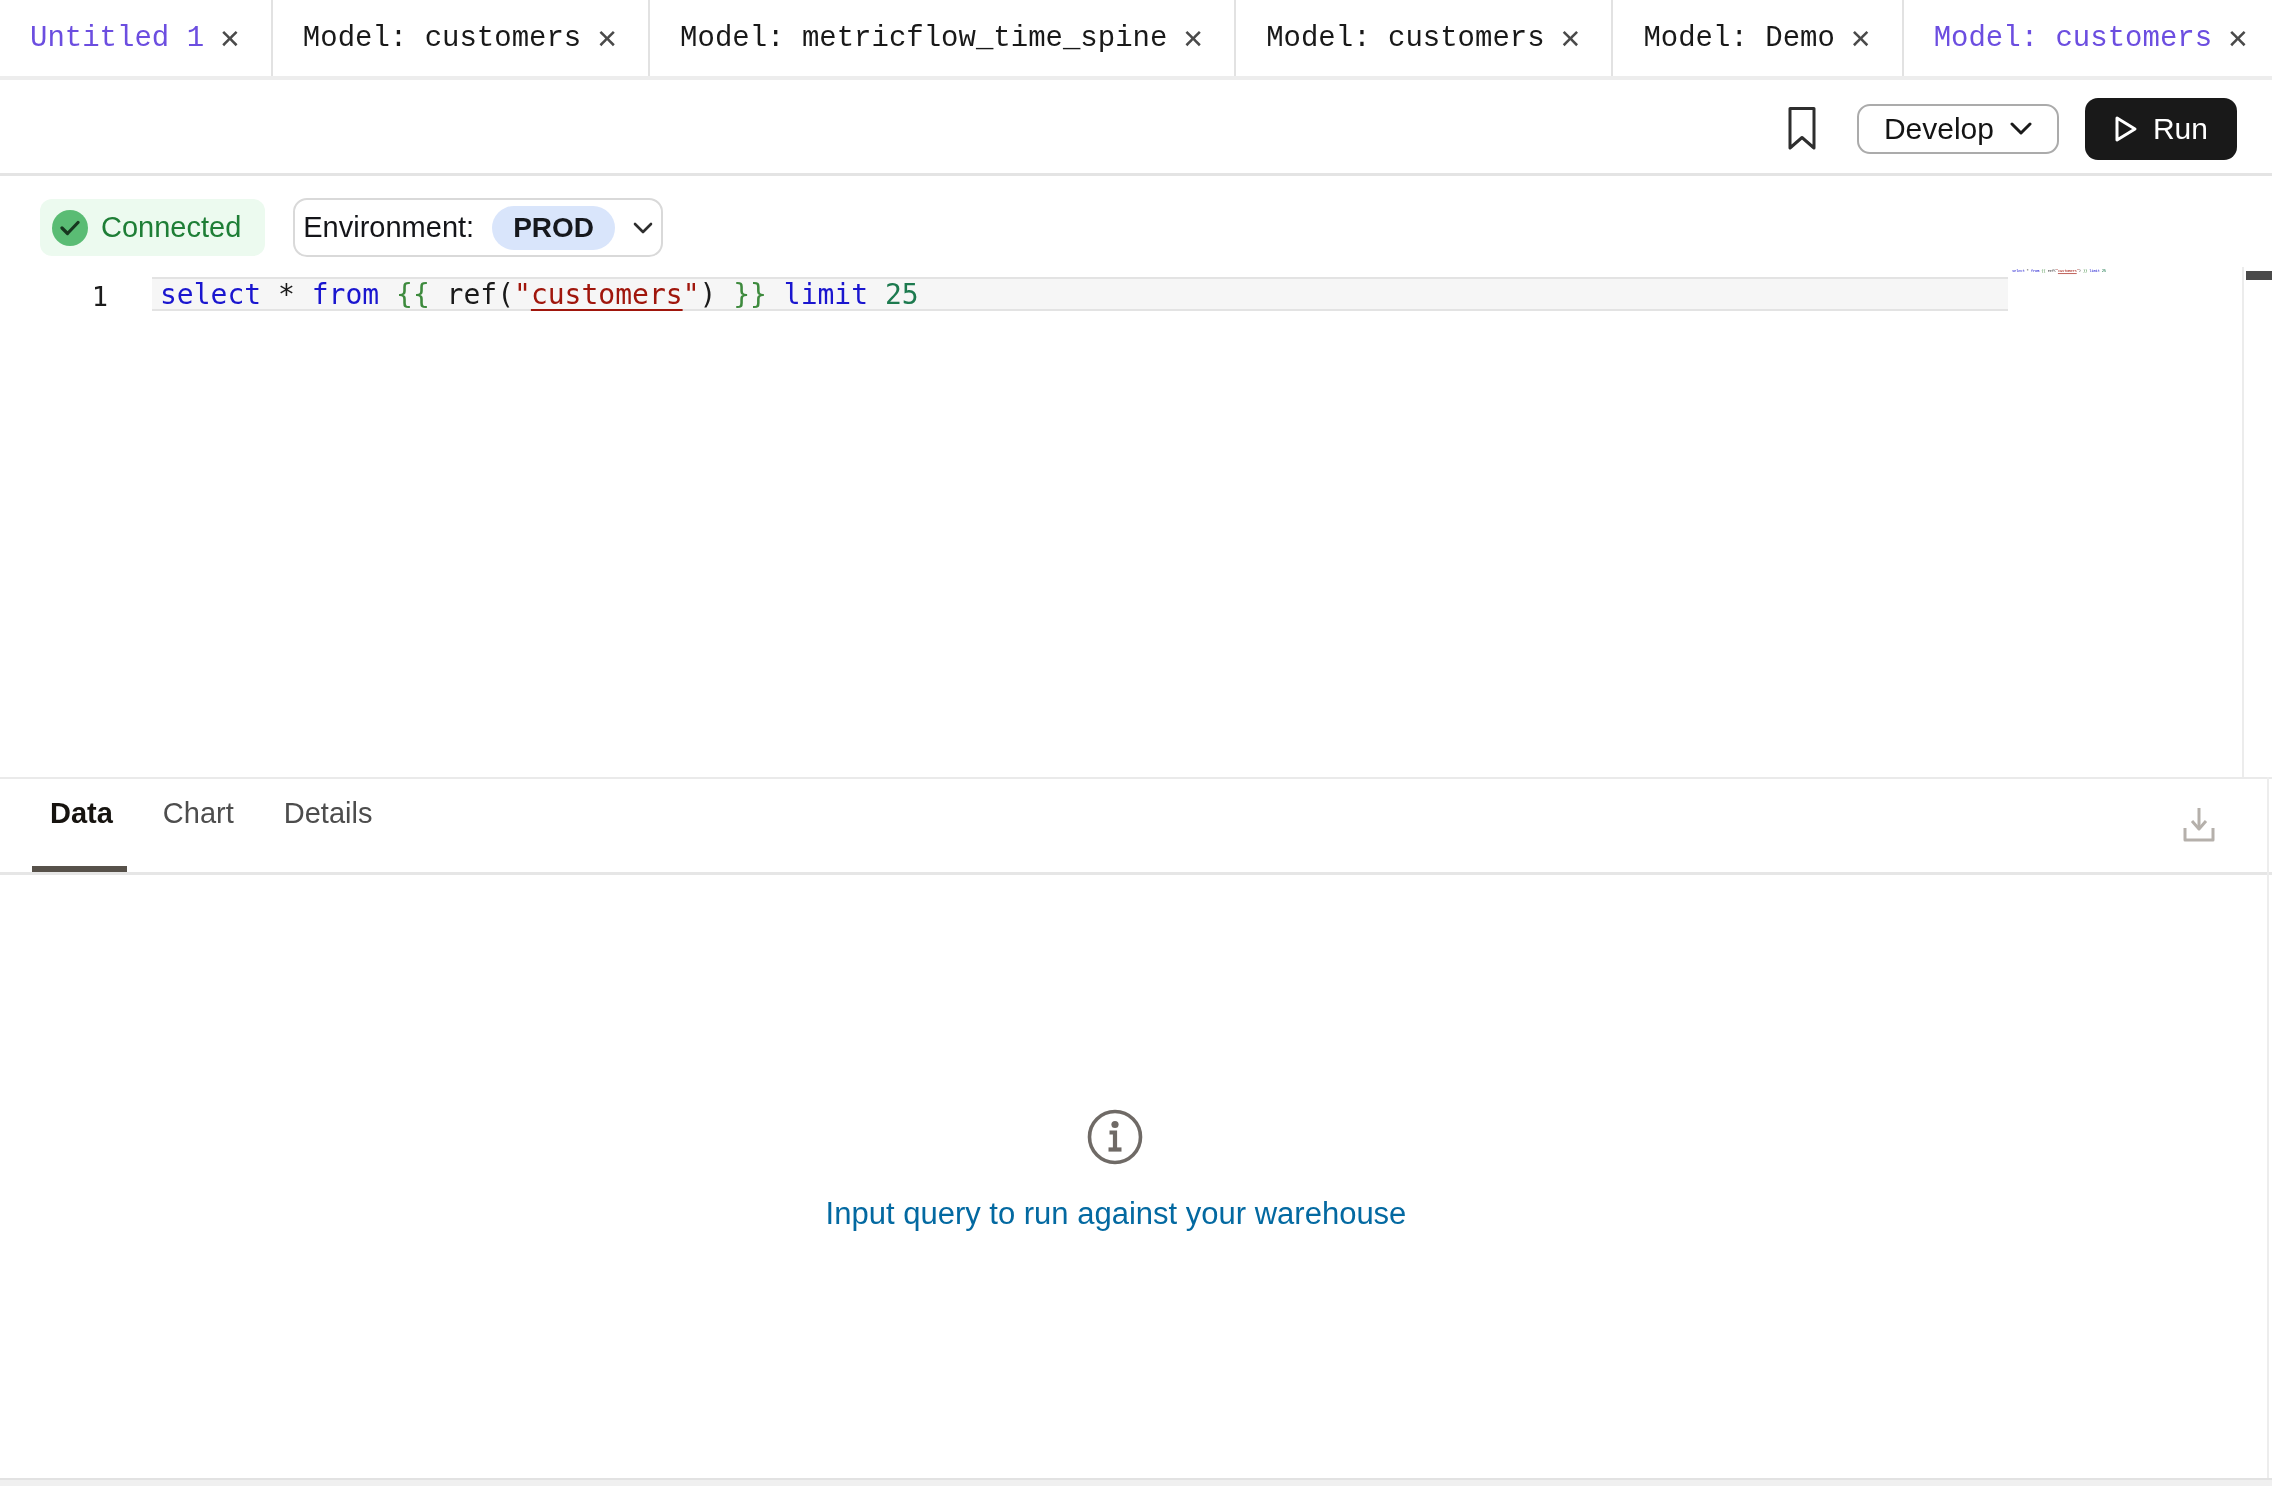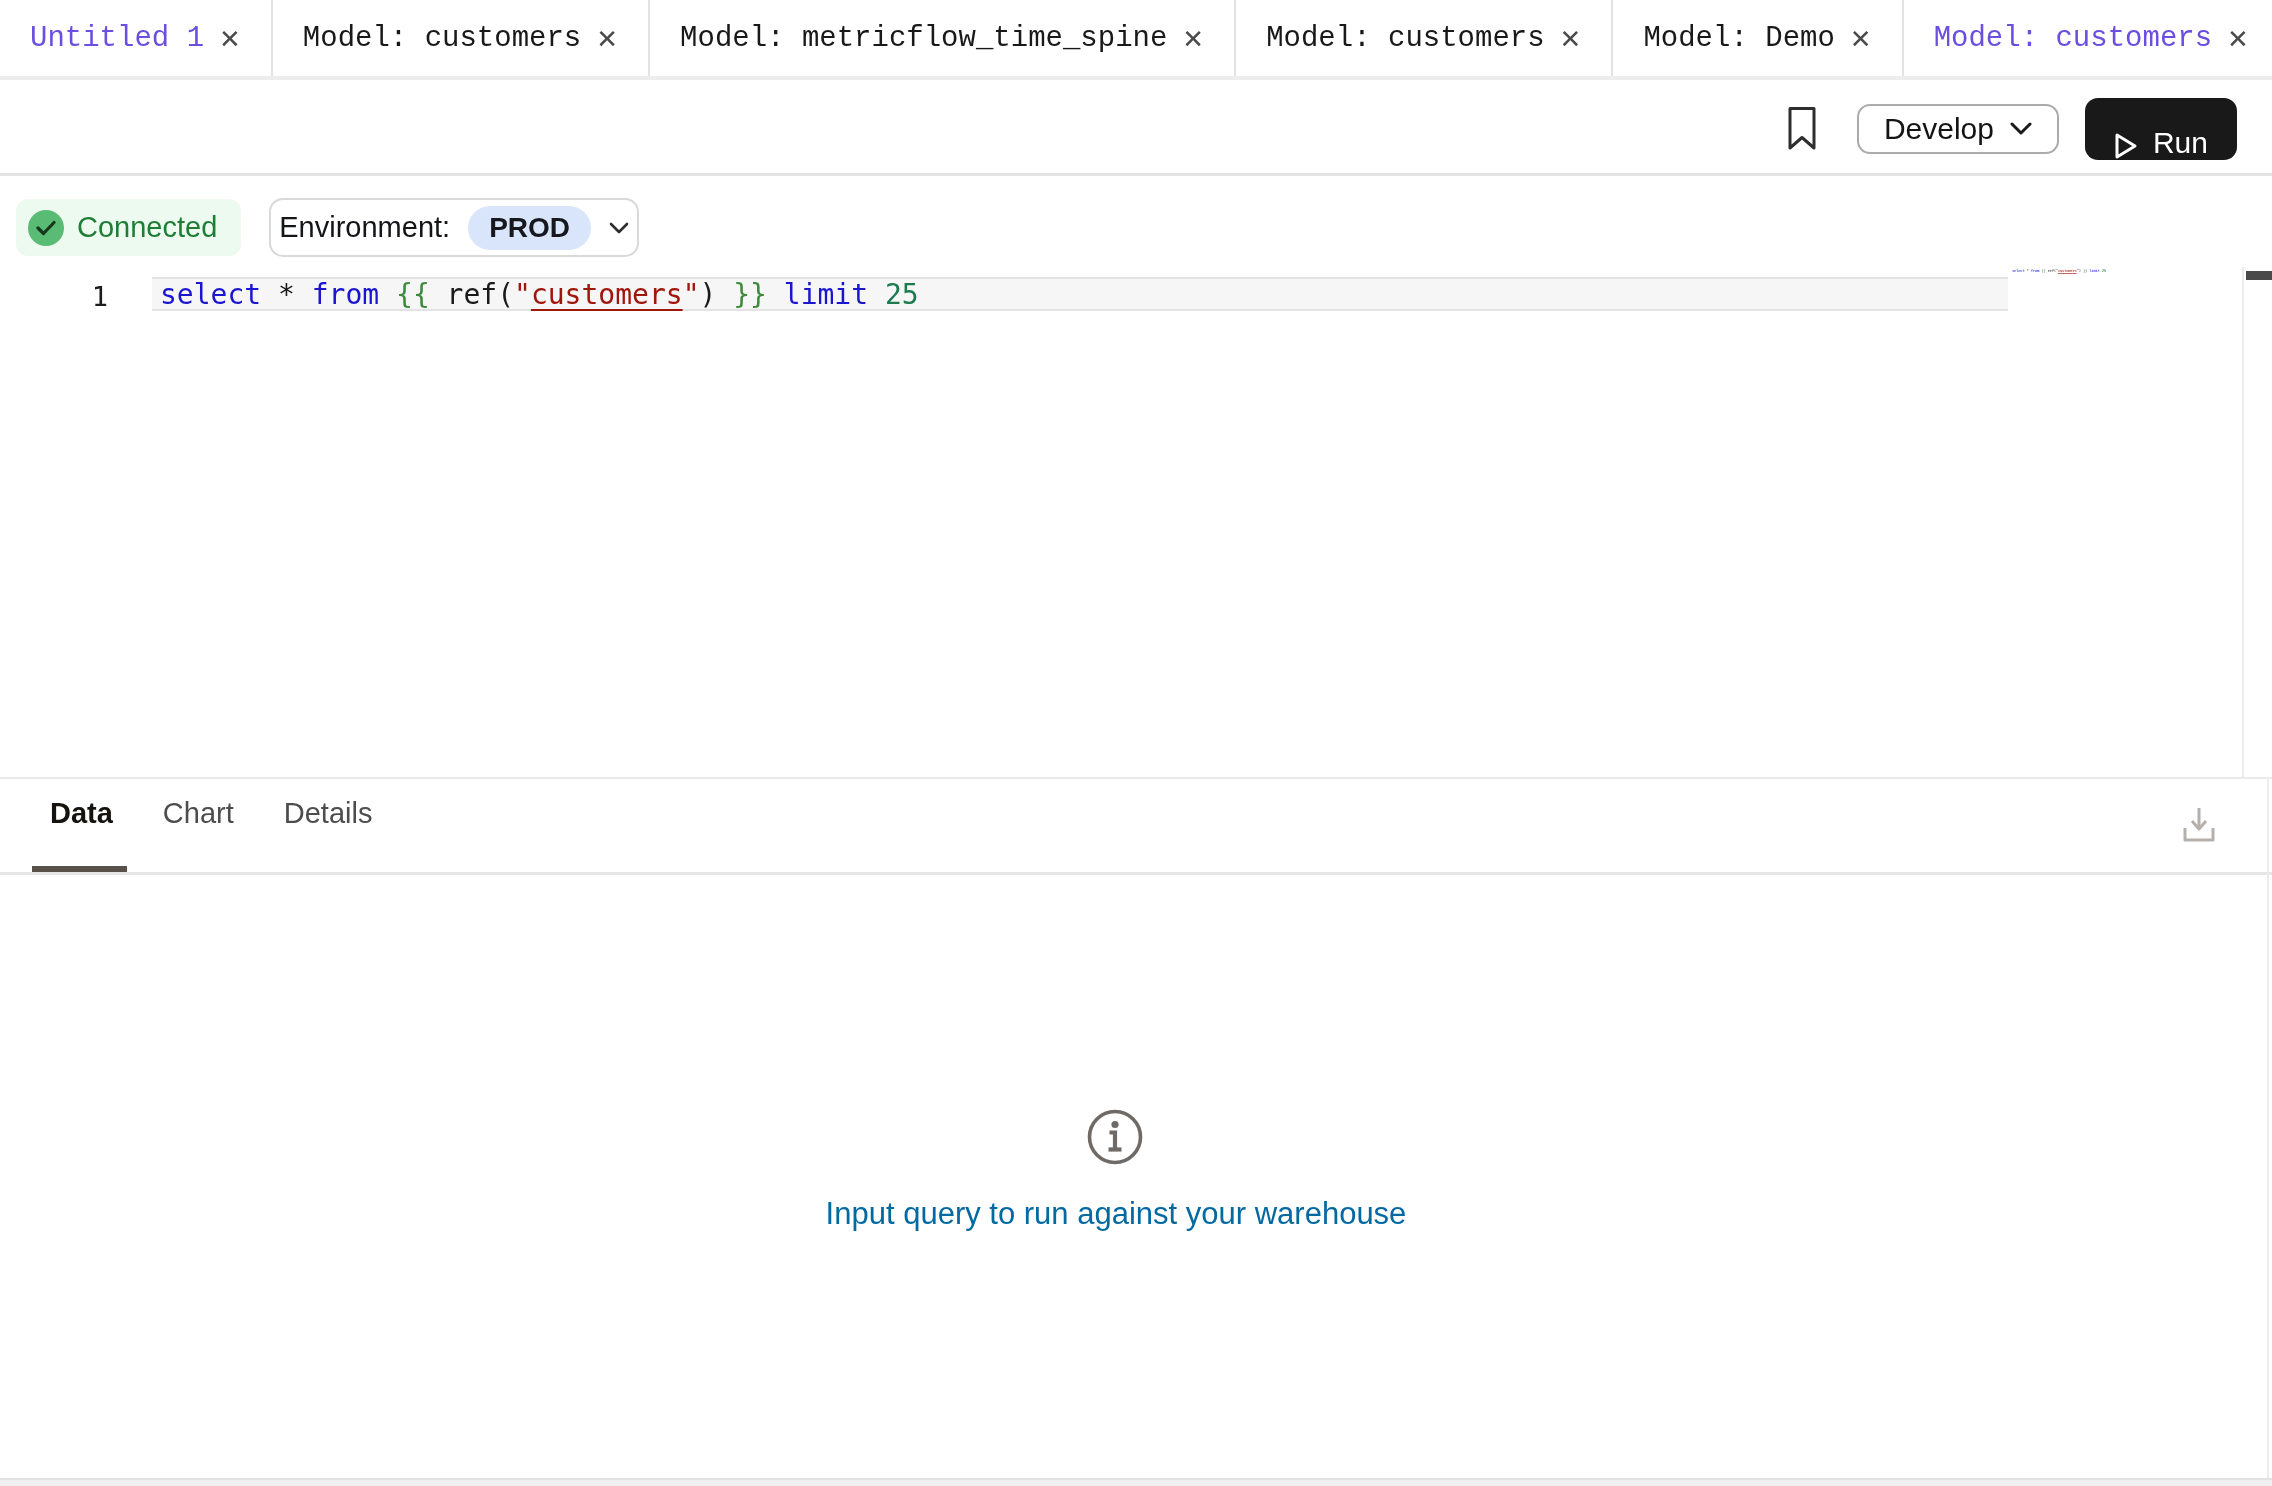--- a/index.html
+++ b/index.html
@@ -19,26 +19,26 @@
              font-weight:300; color:#2e2e2e; }
 
   
   .toolbar { position:absolute; left:0; top:84px; width:2272px; height:92px;
              display:flex; align-items:center; justify-content:flex-end;
              gap:26px; padding-right:35px; border-bottom:3px solid #e4e4e4; background:#fff; }
   .bookmark-btn { margin-right:14px; display:flex; align-items:center; }
   .btn-develop { display:flex; align-items:center; gap:16px; height:50px; padding:0 25px;
                  background:#fff; border:2px solid #ababab; border-radius:13px;
                  font-size:30px; font-weight:500; color:#141414; }
-  .btn-run { display:flex; align-items:flex-end; gap:15px; height:62px; padding:0 29px;
+  .btn-run { display:flex; align-items:center; gap:15px; height:62px; padding:0 29px;
              background:#191919; border:none; border-radius:13px;
              font-size:30px; font-weight:500; color:#ffffff; }
 
   
-  .status-row { position:absolute; left:16px; top:198px; display:flex; align-items:center; gap:28px; }
+  .status-row { position:absolute; left:40px; top:198px; display:flex; align-items:center; gap:28px; }
   .badge-connected { display:flex; align-items:center; gap:13px; height:57px;
                      padding:0 24px 0 12px; background:#ecfaef; border-radius:12px; }
   .badge-connected .dot { width:36px; height:36px; border-radius:50%; background:#5abc74;
                           display:flex; align-items:center; justify-content:center; }
   .badge-connected .txt { font-size:29px; font-weight:500; color:#1e7e36; }
   .env-pill { display:flex; align-items:center; gap:18px; height:59px; padding:0 8px;
               background:#fff; border:2px solid #d9d9d9; border-radius:14px; }
   .env-label { font-size:29px; color:#141519; }
   .env-chip { background:#d9e5fb; border-radius:999px; padding:6px 21px;
               font-size:28px; font-weight:600; color:#16181d; }

